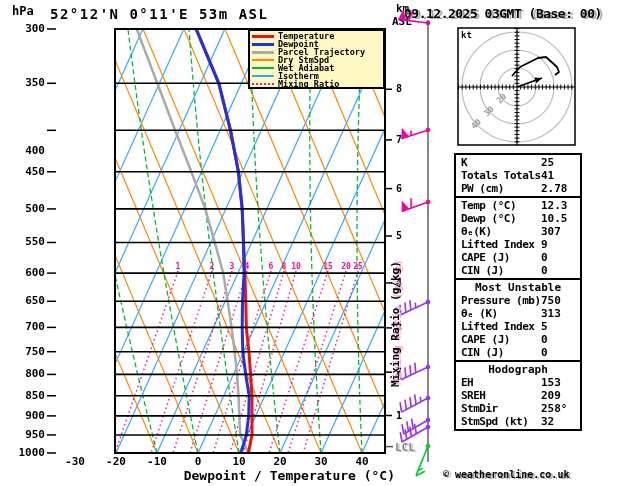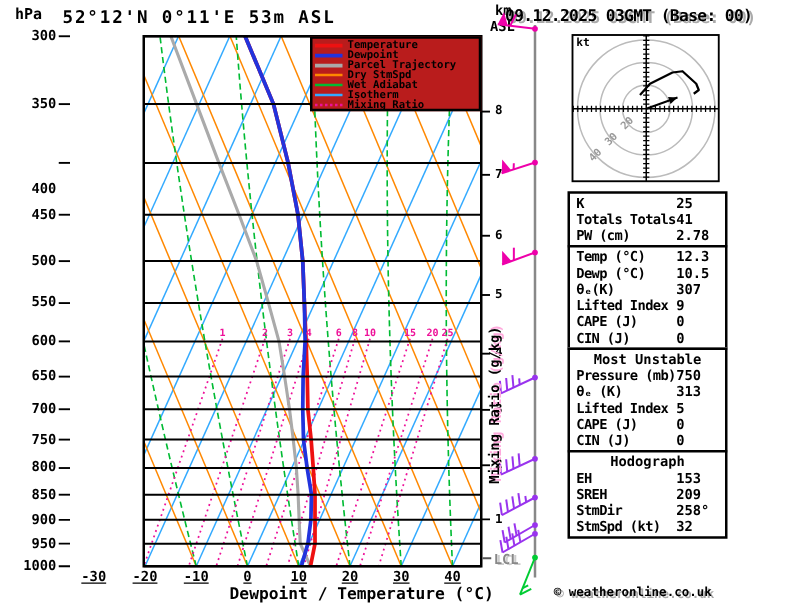--- a/index.html
+++ b/index.html
@@ -18,26 +18,26 @@
   .kt-label { left:461px; top:30px; font-size:9px; }
   .lcl-label { left:395px; top:441px; font-size:11px; color:#888; text-shadow:2px 1px 0 #ccc; }
   .mixing-axis-label {
     left:389px; top:387px; font-size:11px; white-space:nowrap;
     transform:rotate(-90deg); transform-origin:0 0;
     text-shadow:2px 2px 0 #ffaadd;
   }
   .copyright { left:443px; top:469px; font-size:10px; white-space:nowrap; text-shadow:2px 1px 0 #aaa; }
   .xaxis-title { left:115px; top:468px; width:280px; text-align:right; font-size:13px; white-space:nowrap; }
   .p-label { position:absolute; left:5px; width:40px; text-align:right; font-size:11px; }
-  .t-label { position:absolute; top:455px; transform:translateX(-50%); font-size:11px;text-decoration:underline; }
+  .t-label { position:absolute; top:455px; transform:translateX(-50%); font-size:11px; }
   .km-label { position:absolute; left:396px; font-size:10px; }
   .mix-label { position:absolute; top:0; transform:translateX(-50%); font-size:8px; color:#ee1199; }
   #mixlabels { position:absolute; left:0; top:262px; width:629px; height:10px; }
   .legend {
-    left:248px; top:29px; width:137px; height:60px; background:#b91c1c;
+    left:248px; top:29px; width:137px; height:60px; background:#fef9c3;
     border:2px solid #000; display:flex; flex-direction:column; justify-content:space-around;
     padding:1px 2px; z-index:5;
   }
   .legend-row { display:flex; align-items:center; height:8px; }
   .legend-swatch { width:22px; margin-right:4px; border-top-width:2px; border-top-style:solid; }
   .legend-swatch.thick { border-top-width:3px; }
   .legend-swatch.dotted { border-top-style:dotted; }
   .legend-label { font-size:8.5px; line-height:8px; white-space:nowrap; }
   .info-table { left:454px; top:153px; width:128px; font-size:11px; }
   .tbl-section { border:2px solid #000; background:#fff; margin-top:-2px; padding:1px 0; }

